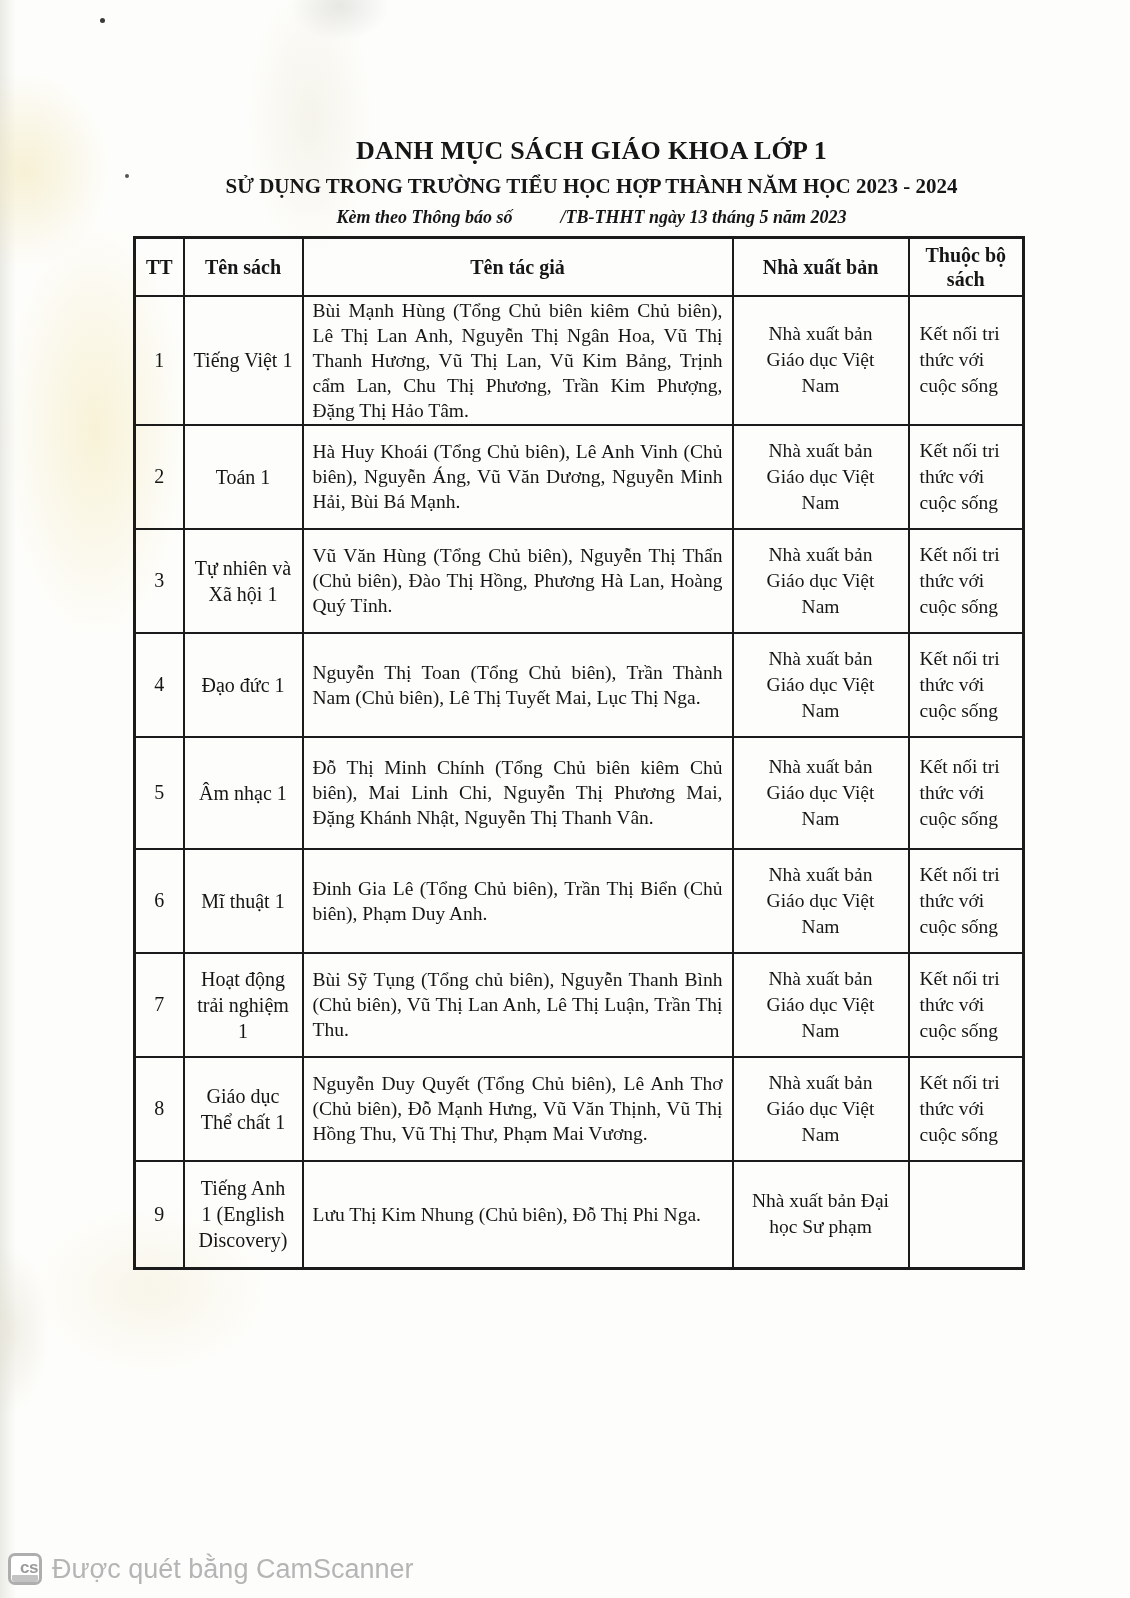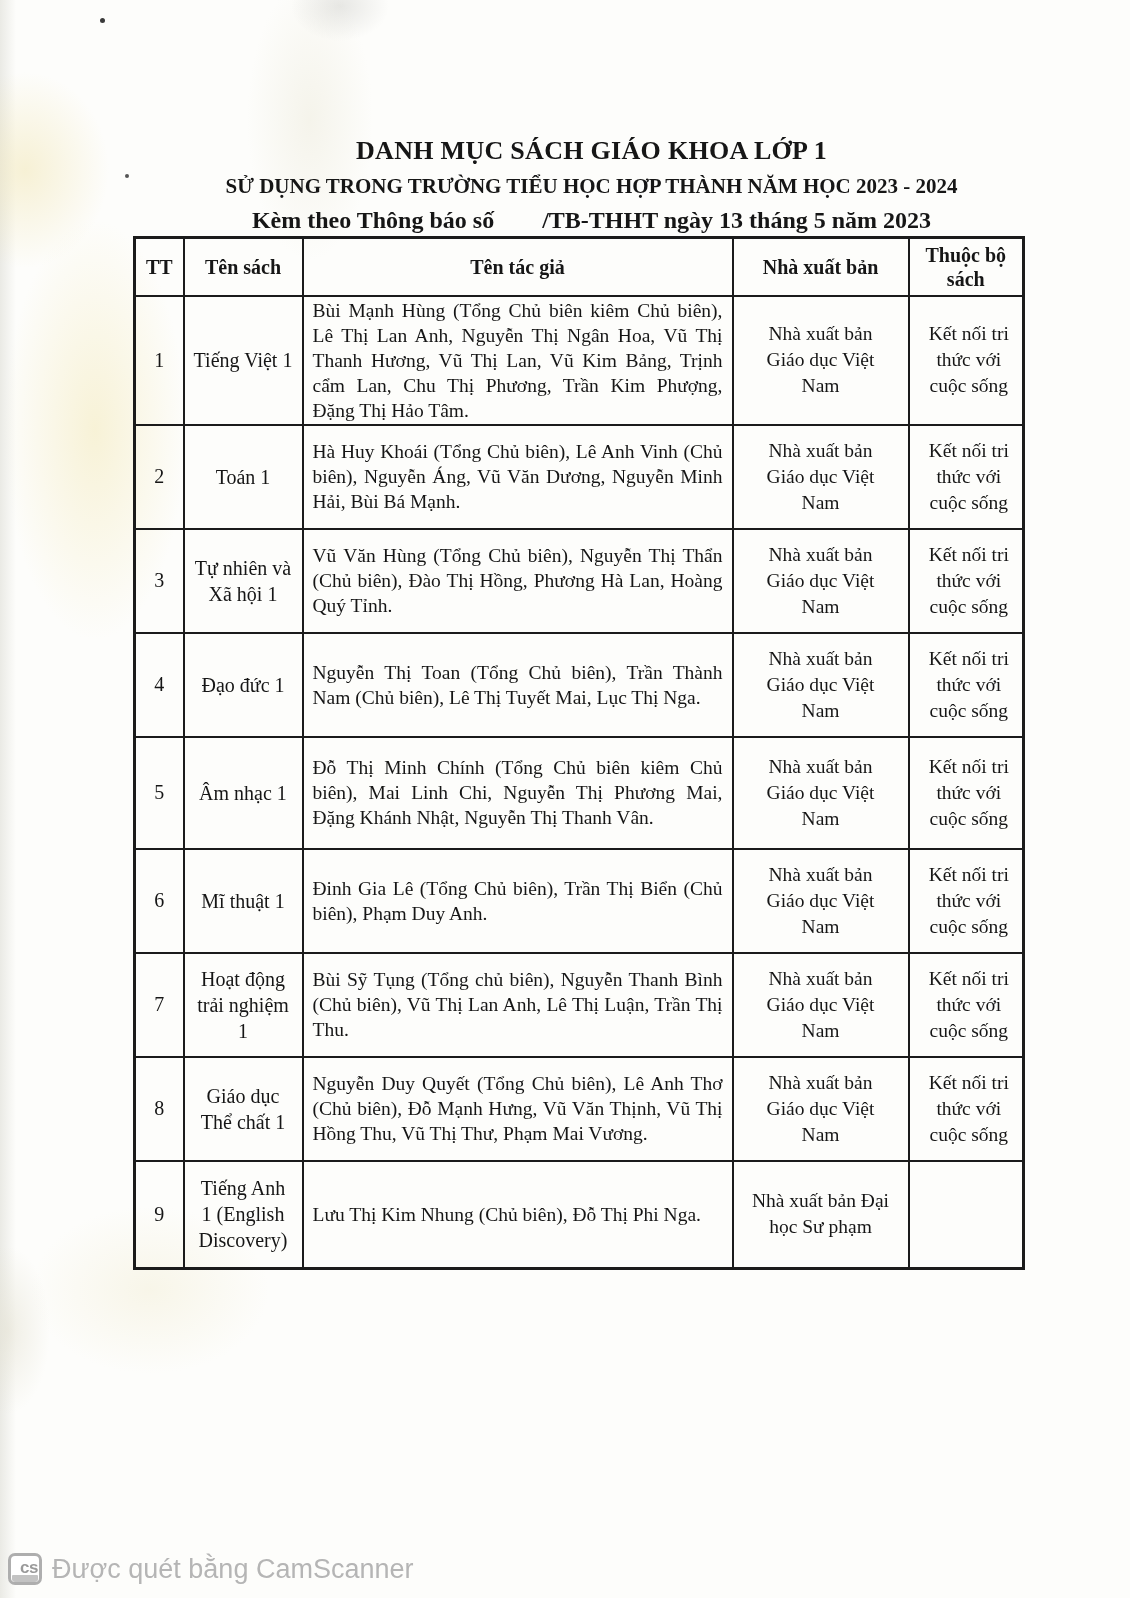--- a/index.html
+++ b/index.html
@@ -19,32 +19,32 @@
     color:#161616;
     overflow:hidden;
   }
   .dot{position:absolute;background:#3a3a3a;border-radius:50%;}
   .dot.d1{left:100px;top:18px;width:5px;height:5px;}
   .dot.d2{left:125px;top:174px;width:4px;height:4px;background:#555;}
 
   .doc-header{position:absolute;left:147px;top:136px;width:889px;text-align:center;}
   .title1{font-size:26px;font-weight:bold;letter-spacing:.3px;white-space:nowrap;}
   .title2{font-size:21px;font-weight:bold;margin-top:8px;white-space:nowrap;}
-  .note{font-size:24px;font-weight:bold;margin-top:8px;white-space:nowrap;}
+  .note{font-size:18px;font-weight:bold;margin-top:8px;white-space:nowrap;font-style:italic;}
   .note .gap{display:inline-block;width:48px;}
 
   table.books{
     position:absolute;left:133px;top:236px;
     width:889px;border-collapse:collapse;table-layout:fixed;
     border:3px solid #1b1b1b;
   }
   table.books th,table.books td{border:2px solid #1b1b1b;vertical-align:middle;}
   thead tr{height:58px;}
   th{font-size:20px;font-weight:bold;text-align:center;padding:0 2px;line-height:24px;}
-  td{font-size:19.5px;line-height:25px;text-align:center;}
+  td{font-size:19.5px;line-height:25px;}
   td.tt{text-align:center;font-size:20px;}
   td.book{text-align:center;font-size:20px;line-height:26px;padding:0 9px;}
   td.authors{text-align:justify;padding:0 9px;}
   td.pub{text-align:center;padding:12px 15px;line-height:26px;}
   td.series{padding:0 4px 0 10px;line-height:26px;}
   tbody tr.r1{height:129px;}
   tbody tr.r2{height:91px;}
   tbody tr.r3{height:95px;}
   tbody tr.r4{height:90px;}
   tbody tr.r5{height:112px;}

